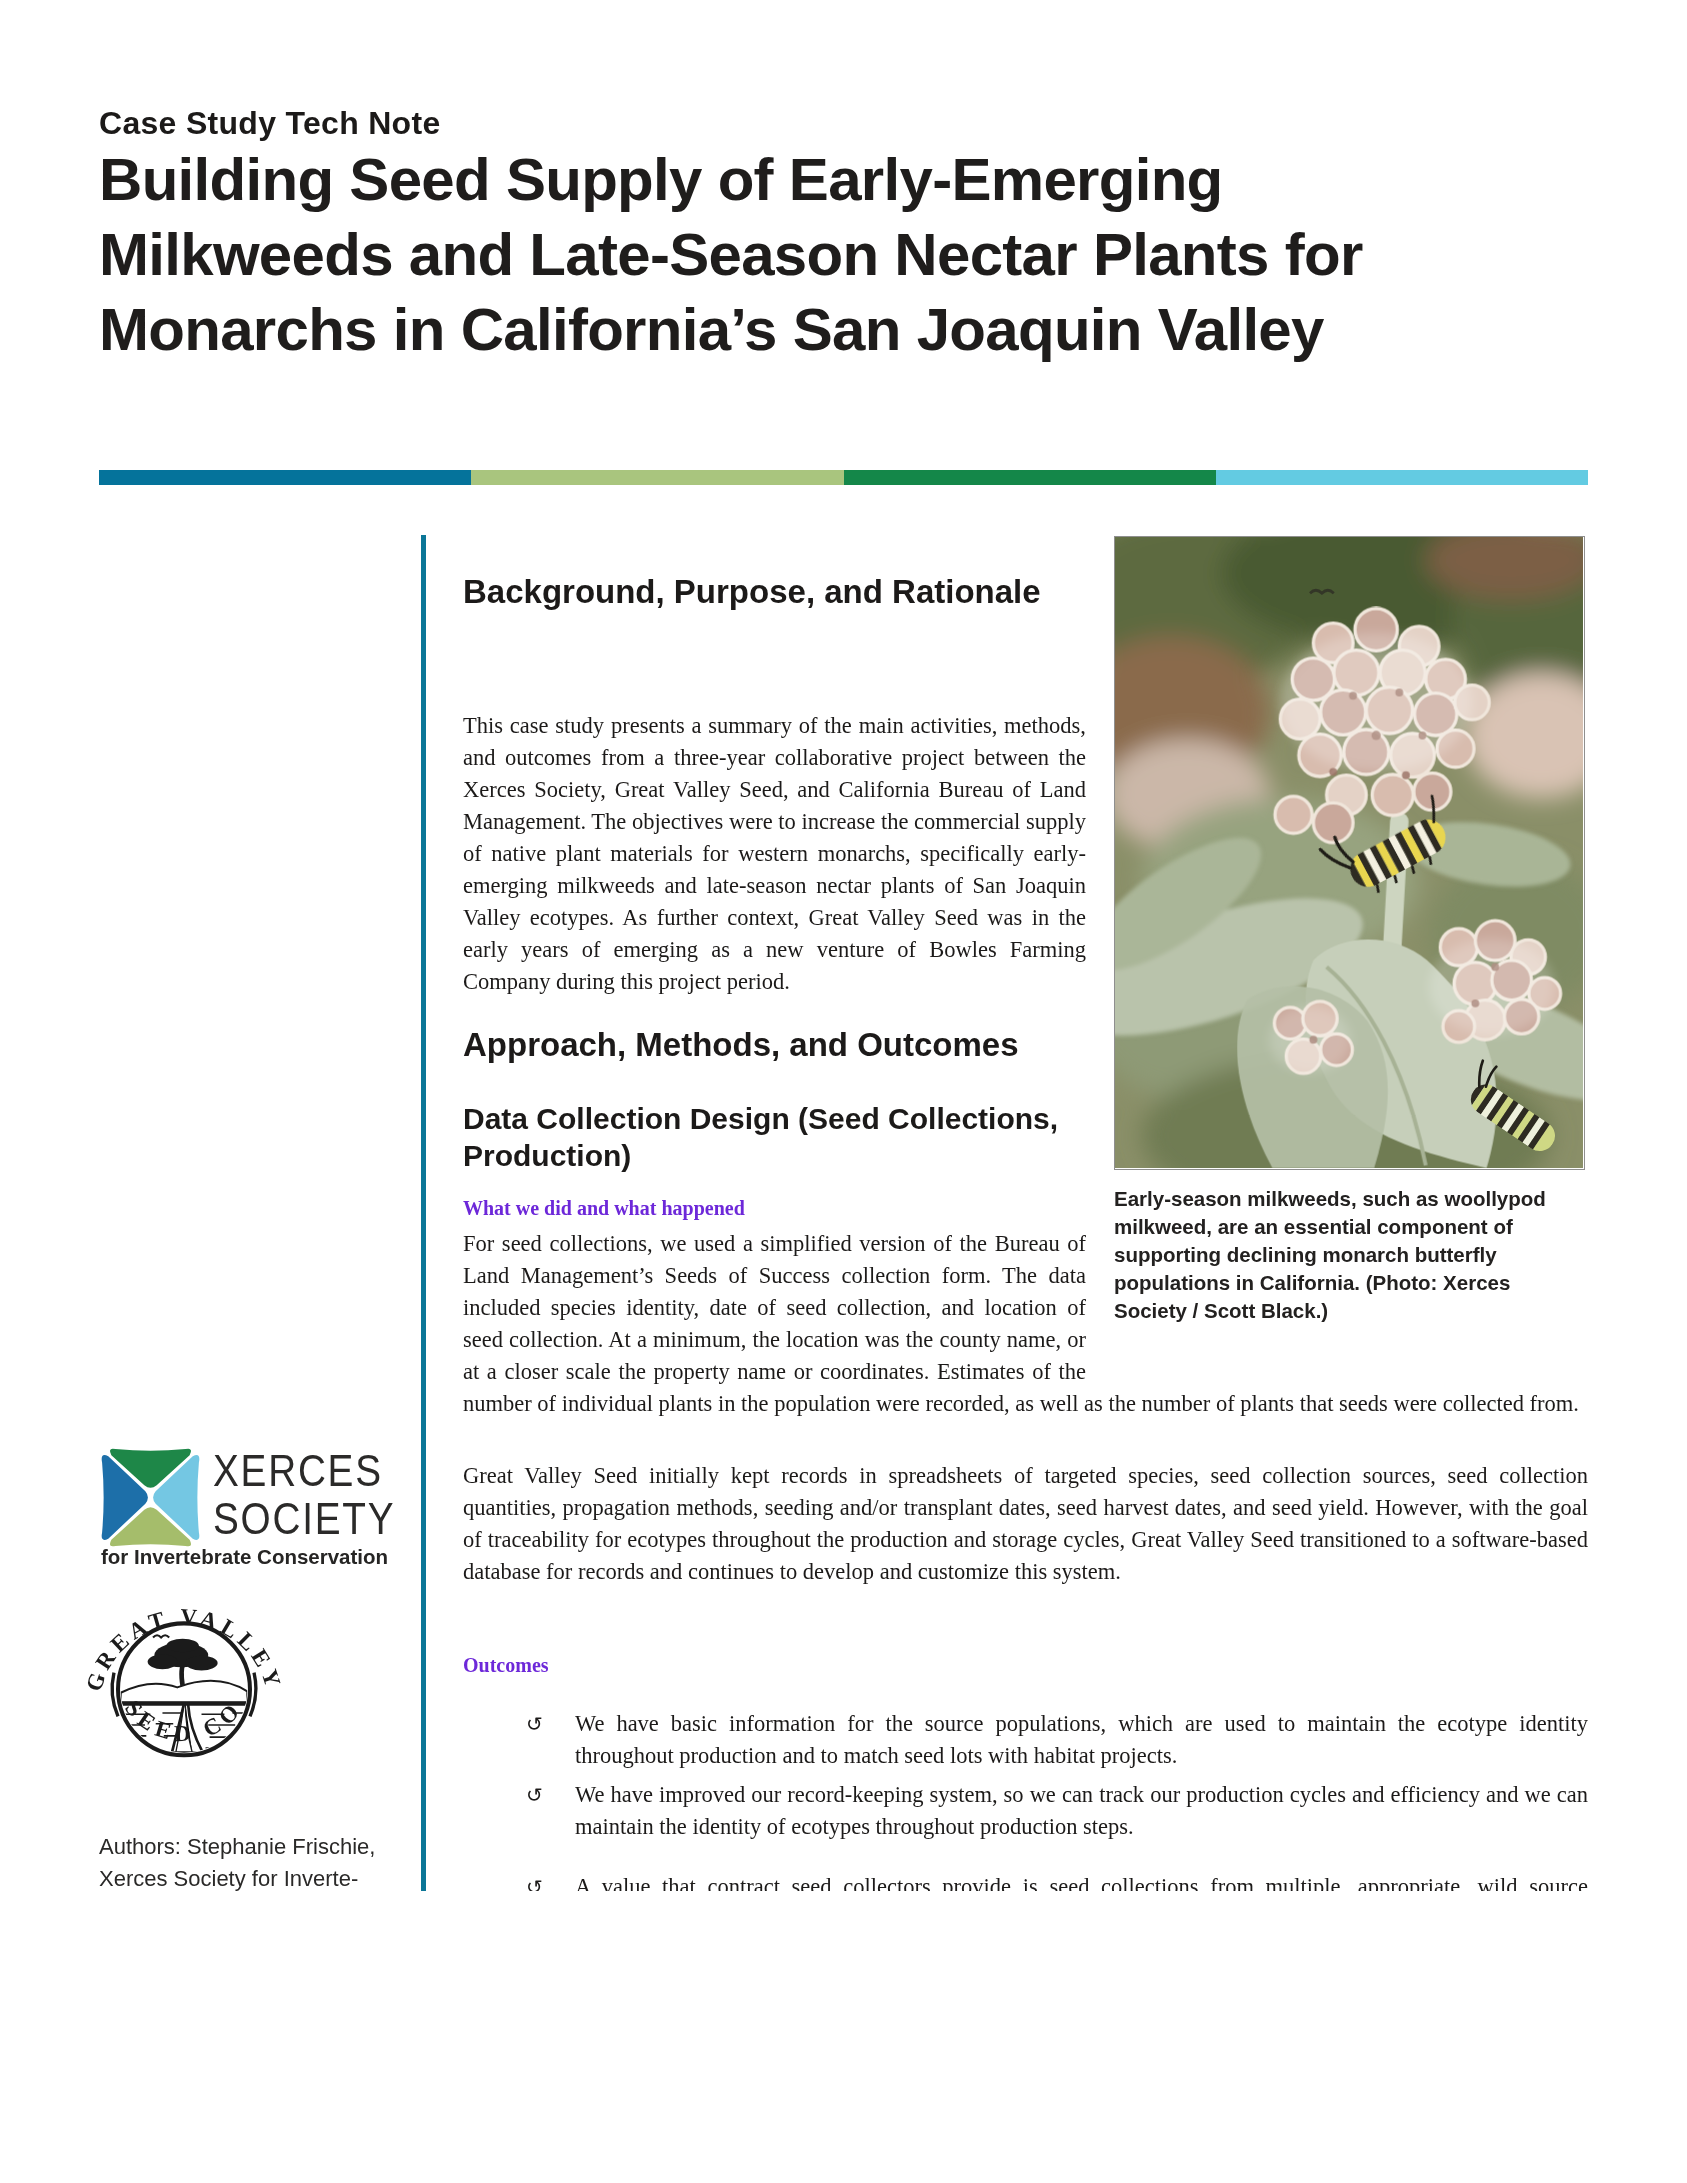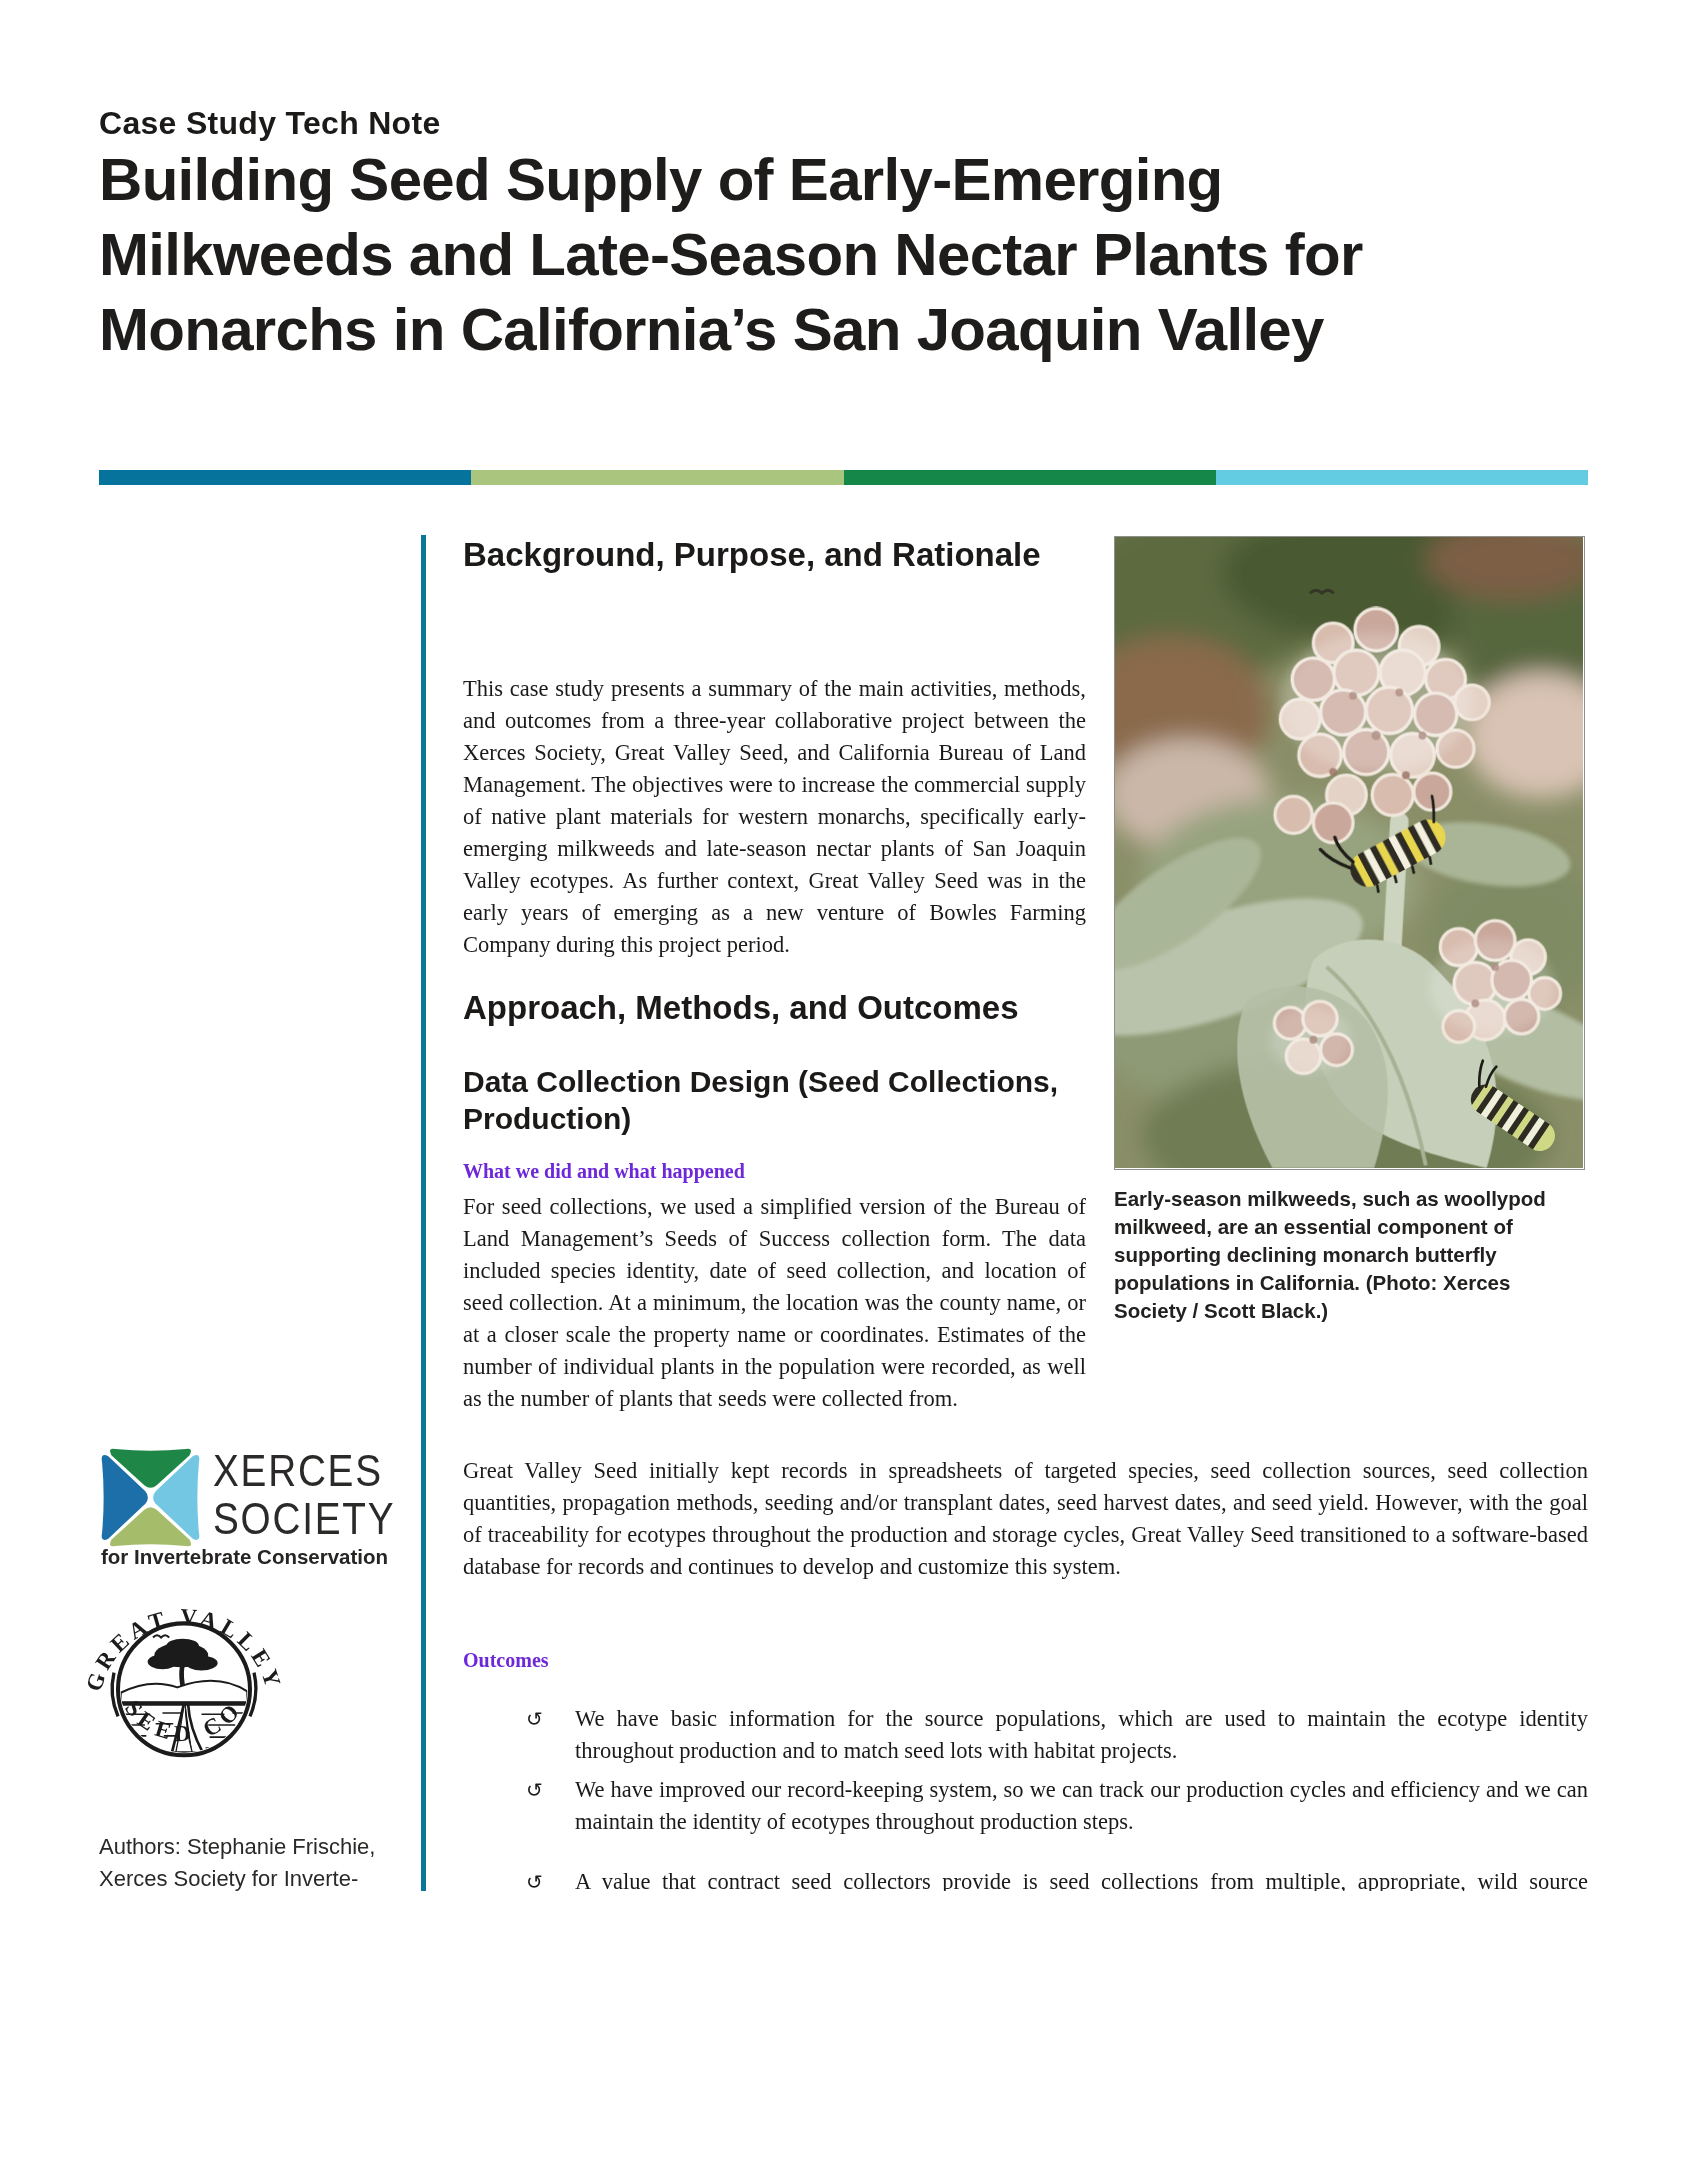--- a/index.html
+++ b/index.html
@@ -38,21 +38,21 @@
   
   .main{position:absolute;left:463px;top:536px;width:1125px;}
   .figure{float:right;width:474px;margin-left:28px;margin-bottom:42px;}
   .photo-frame{width:471px;height:634px;border:1.3px solid #8f8f8f;box-sizing:border-box;}
   .photo-frame svg{display:block;width:468px;height:631px;}
   .caption{margin-top:14.6px;font-family:"Liberation Sans", sans-serif;font-weight:700;
            font-size:20.5px;line-height:28px;color:#232120;}
 
   h2.sec{margin:0;font-family:"Liberation Sans", sans-serif;font-weight:700;
          font-size:33px;line-height:38px;color:#1c1a19;}
-  h2.sec.first{margin-bottom:99px;}
+  h2.sec.first{margin-bottom:99px;margin-top:37px;}
   h2.sec.approach{margin-top:28px;margin-bottom:36px;}
   h3.sub{margin:0 0 20px 0;font-family:"Liberation Sans", sans-serif;font-weight:700;
          font-size:30px;line-height:37px;color:#1c1a19;}
   h4.minor{margin:0 0 5.3px 0;font-family:"Liberation Serif", serif;font-weight:700;
            font-size:20px;line-height:29px;color:#6d28d9;}
   h4.minor.successes{margin-top:63px;}
   h4.minor.challenges{margin-top:32px;}
   p.body{margin:0;font-size:22.5px;line-height:32px;text-align:justify;color:#1c1a19;}
   p.body.second{margin-top:40px;}
 

